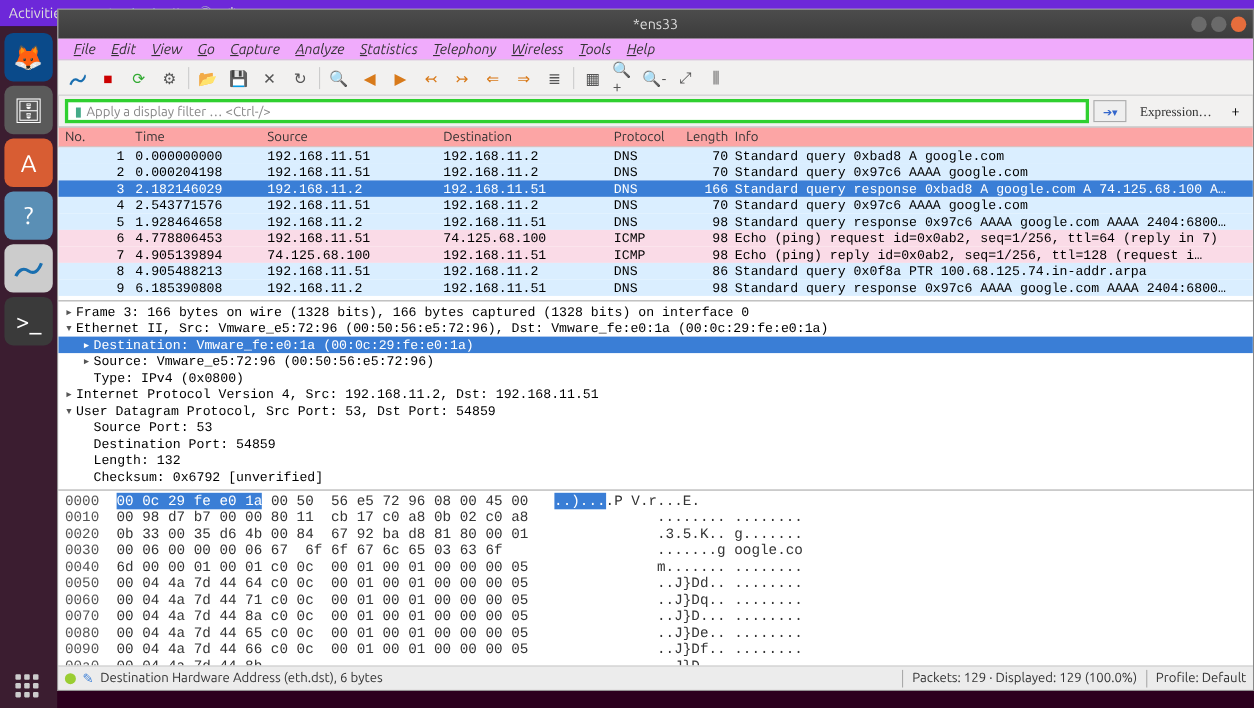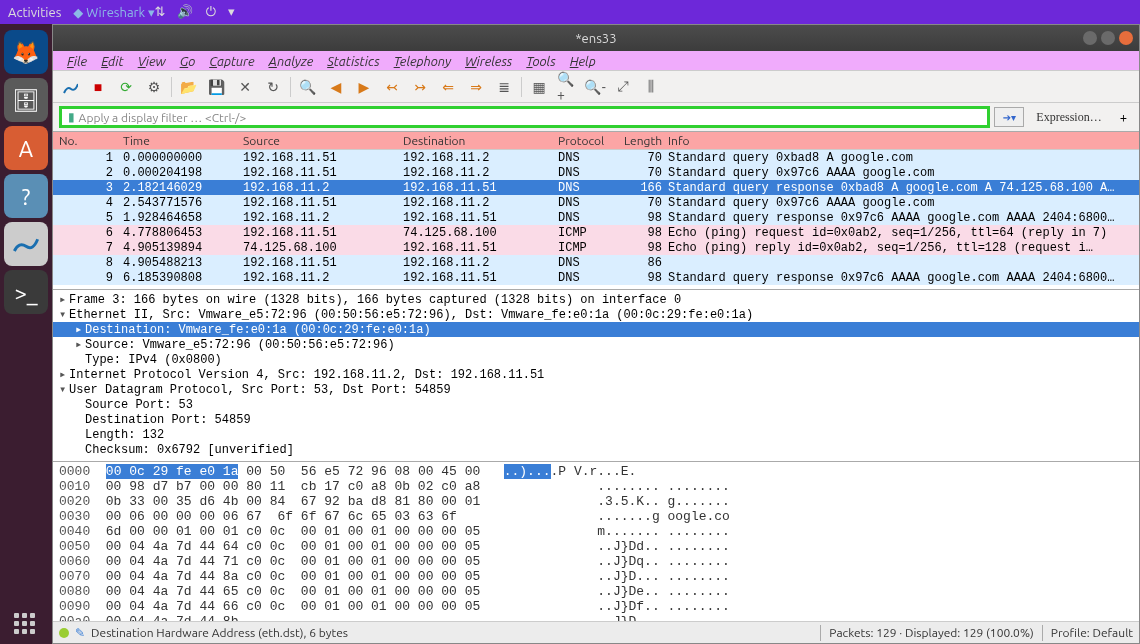--- a/index.html
+++ b/index.html
@@ -10,21 +10,21 @@
 .launcher { position: absolute; left: 0; top: 24px; width: 52px; height: 620px; background: #3b1d30; display: flex; flex-direction: column; align-items: center; padding-top: 6px; gap: 4px; }
 .launcher-item { width: 44px; height: 44px; border-radius: 8px; display: flex; align-items: center; justify-content: center; font-size: 22px; color: #fff; }
 .launcher-item.ff { background: #0a4a8a; }
 .launcher-item.fm { background: #5a5a5a; }
 .launcher-item.sw { background: #d85d33; }
 .launcher-item.hp { background: #5a8fb5; }
 .launcher-item.ws { background: #cccccc; color: #333; }
 .launcher-item.tm { background: #3a3a3a; }
 .apps-grid { position: absolute; bottom: 10px; left: 14px; display: grid; grid-template-columns: repeat(3, 5px); grid-template-rows: repeat(3, 5px); gap: 3px; }
 .apps-grid span { width: 5px; height: 5px; background: #ccc; border-radius: 1px; }
-.window { position: absolute; left: 52px; top: 24px; width: 1088px; height: 620px; background: #f2f1f0; display: flex; flex-direction: column; border: 1px solid #888; }
+.window { position: absolute; left: 52px; top: 8px; width: 1088px; height: 620px; background: #f2f1f0; display: flex; flex-direction: column; border: 1px solid #888; }
 .titlebar { height: 26px; background: linear-gradient(#4c4c4c, #3c3c3c); color: #ddd; display: flex; align-items: center; justify-content: center; position: relative; font-size: 13px; }
 .win-controls { position: absolute; right: 6px; display: flex; gap: 4px; }
 .win-btn { width: 14px; height: 14px; border-radius: 50%; background: #6a6a6a; }
 .win-btn.cl { background: #e76d3c; }
 .menubar { height: 20px; background: #f0abfc; border-bottom: 1px solid #ccc; display: flex; align-items: center; padding: 0 8px; gap: 2px; font-size: 13px; color: #333; font-style: italic; }
 .menubar span { padding: 2px 6px; }
 .menubar span u { text-decoration: underline; }
 .toolbar { height: 32px; background: #f2f1f0; border-bottom: 1px solid #ccc; display: flex; align-items: center; padding: 0 6px; gap: 6px; }
 .tbtn { width: 22px; height: 22px; display: flex; align-items: center; justify-content: center; font-size: 14px; color: #555; border: 1px solid transparent; }
 .filterbar { height: 28px; display: flex; align-items: center; padding: 2px 6px; gap: 4px; }
@@ -234,20 +234,21 @@
           <div class="col-len">98</div>
           <div class="col-info">Echo (ping) reply    id=0x0ab2, seq=1/256, ttl=128 (request i…</div>
         </div>
         <div class="prow d1">
           <div class="col-no">8</div>
           <div class="col-time">4.905488213</div>
           <div class="col-src">192.168.11.51</div>
           <div class="col-dst">192.168.11.2</div>
           <div class="col-proto">DNS</div>
           <div class="col-len">86</div>
+          <div class="col-info">Standard query 0x0f8a PTR 100.68.125.74.in-addr.arpa</div>
         </div>
         <div class="prow d1">
           <div class="col-no">9</div>
           <div class="col-time">6.185390808</div>
           <div class="col-src">192.168.11.2</div>
           <div class="col-dst">192.168.11.51</div>
           <div class="col-proto">DNS</div>
           <div class="col-len">98</div>
           <div class="col-info">Standard query response 0x97c6 AAAA google.com AAAA 2404:6800…</div>
         </div>

